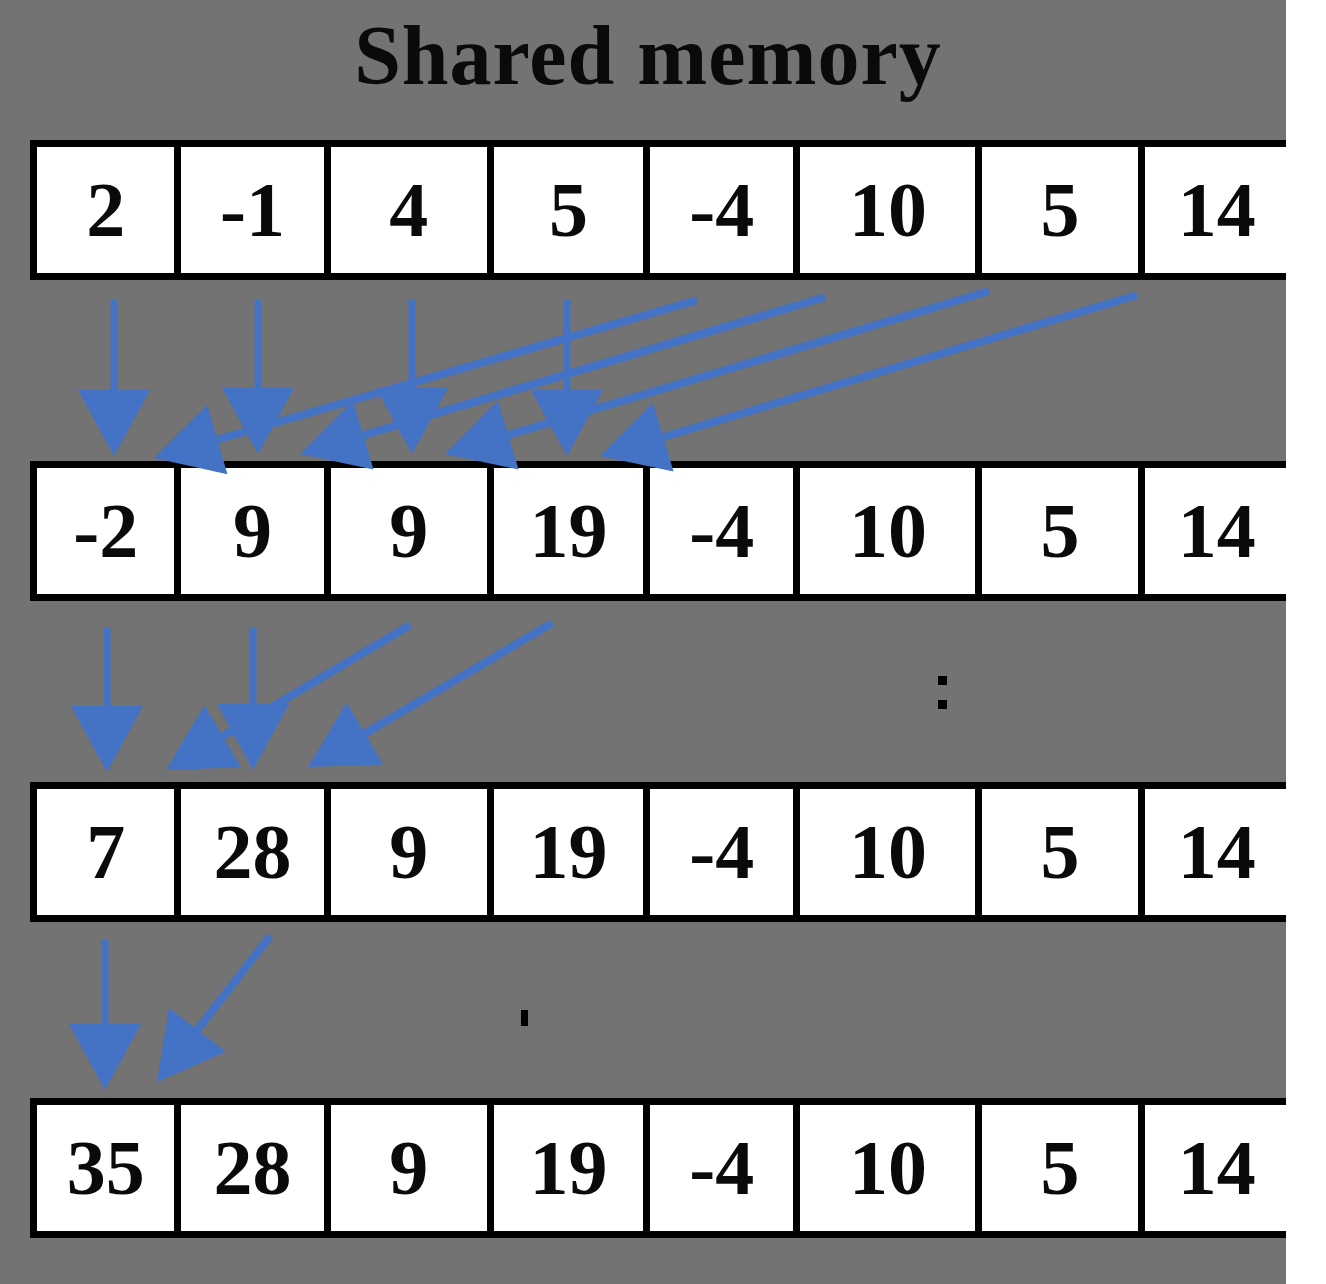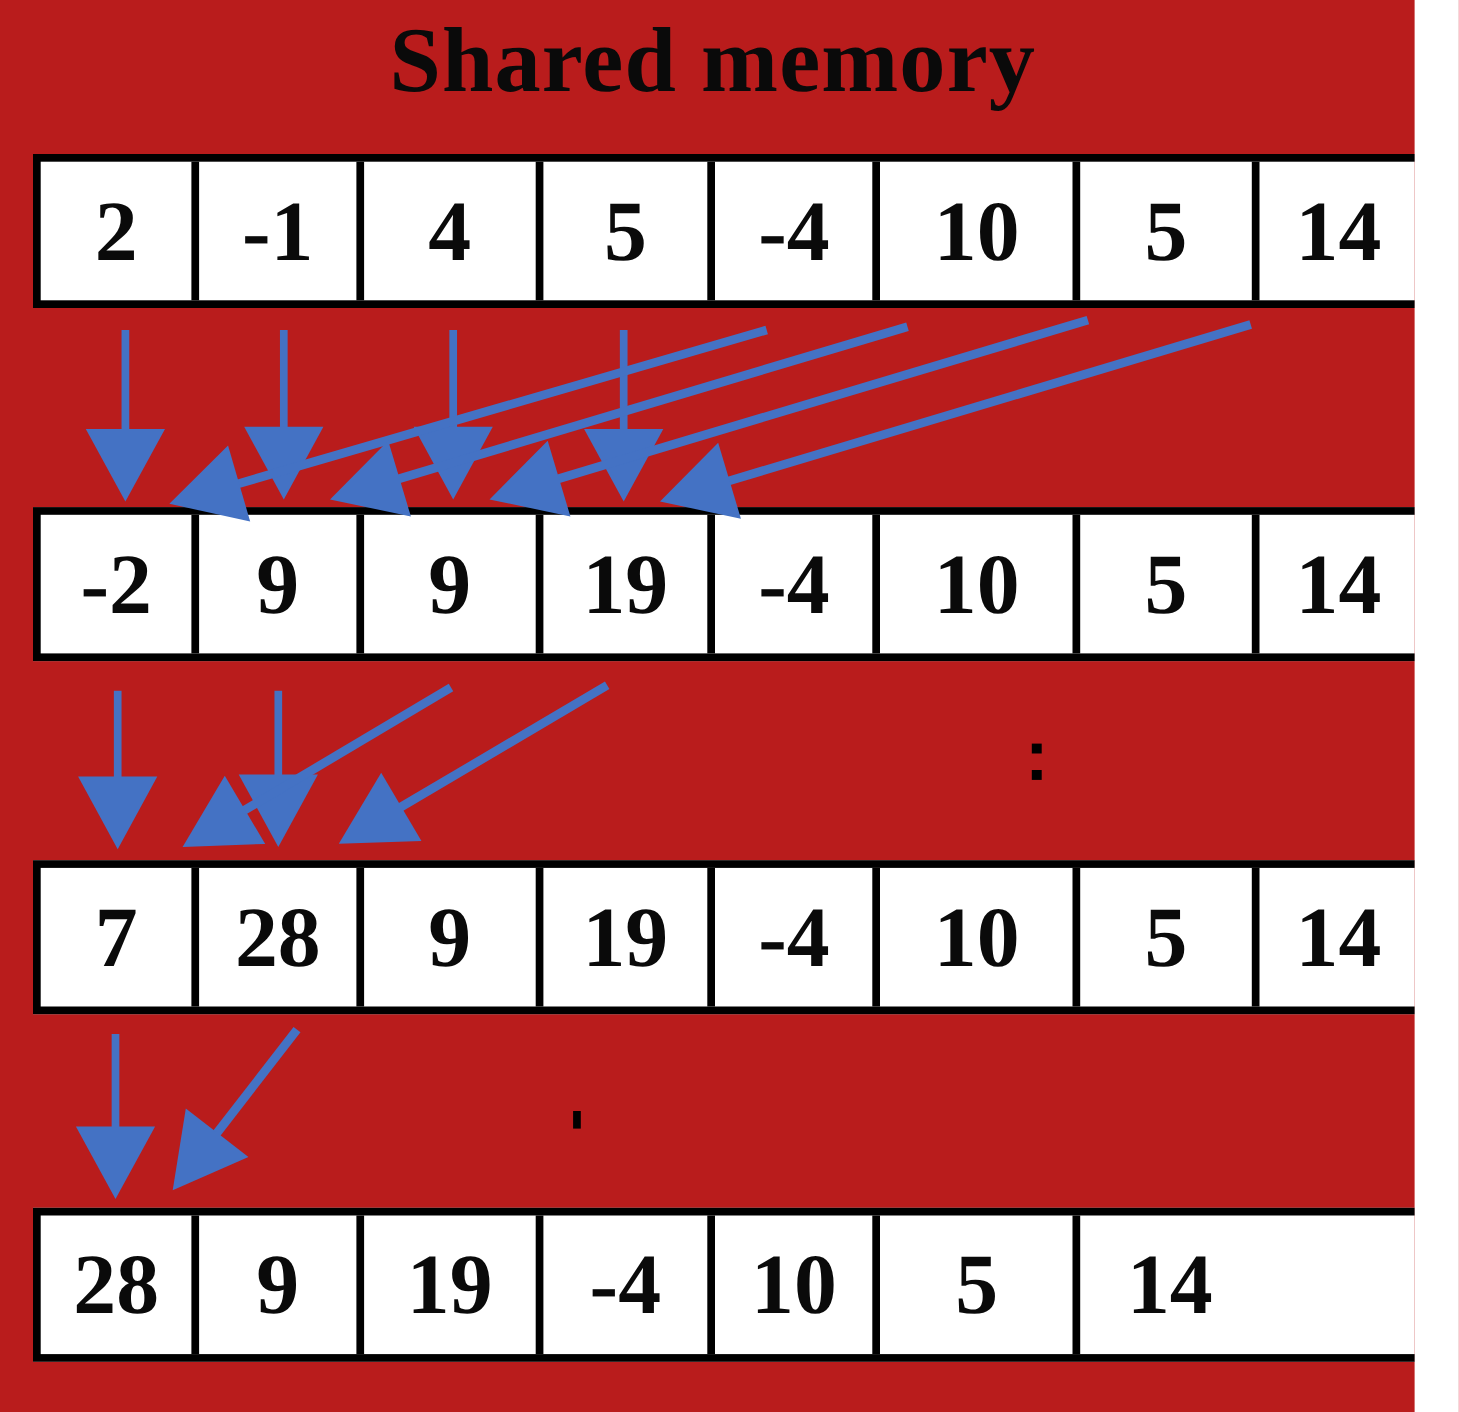--- a/index.html
+++ b/index.html
@@ -1,19 +1,19 @@
 <!DOCTYPE html>
 <html><head>
 <meta charset="utf-8">
 <style>
   html,body{margin:0;padding:0;background:#ffffff;}
   .canvas{
     position:relative;
     width:1286px;height:1284px;
-    background:#b91c1c;
+    background:#737373;
     overflow:hidden;
     font-family:"Liberation Serif","DejaVu Serif",serif;
   }
   .title{
     position:absolute;
     top:2px;left:0;width:1296px;
     text-align:center;
     font-weight:bold;
     font-size:84px;
     line-height:108px;
@@ -85,20 +85,21 @@
       <div class="cell">7</div>
       <div class="cell">28</div>
       <div class="cell">9</div>
       <div class="cell">19</div>
       <div class="cell">-4</div>
       <div class="cell">10</div>
       <div class="cell">5</div>
       <div class="cell">14</div>
     </div>
   <div class="row row-step3">
+      <div class="cell">35</div>
       <div class="cell">28</div>
       <div class="cell">9</div>
       <div class="cell">19</div>
       <div class="cell">-4</div>
       <div class="cell">10</div>
       <div class="cell">5</div>
       <div class="cell">14</div>
     </div>
 
   <svg class="arrows" viewBox="0 0 1326 1284" xmlns="http://www.w3.org/2000/svg">

